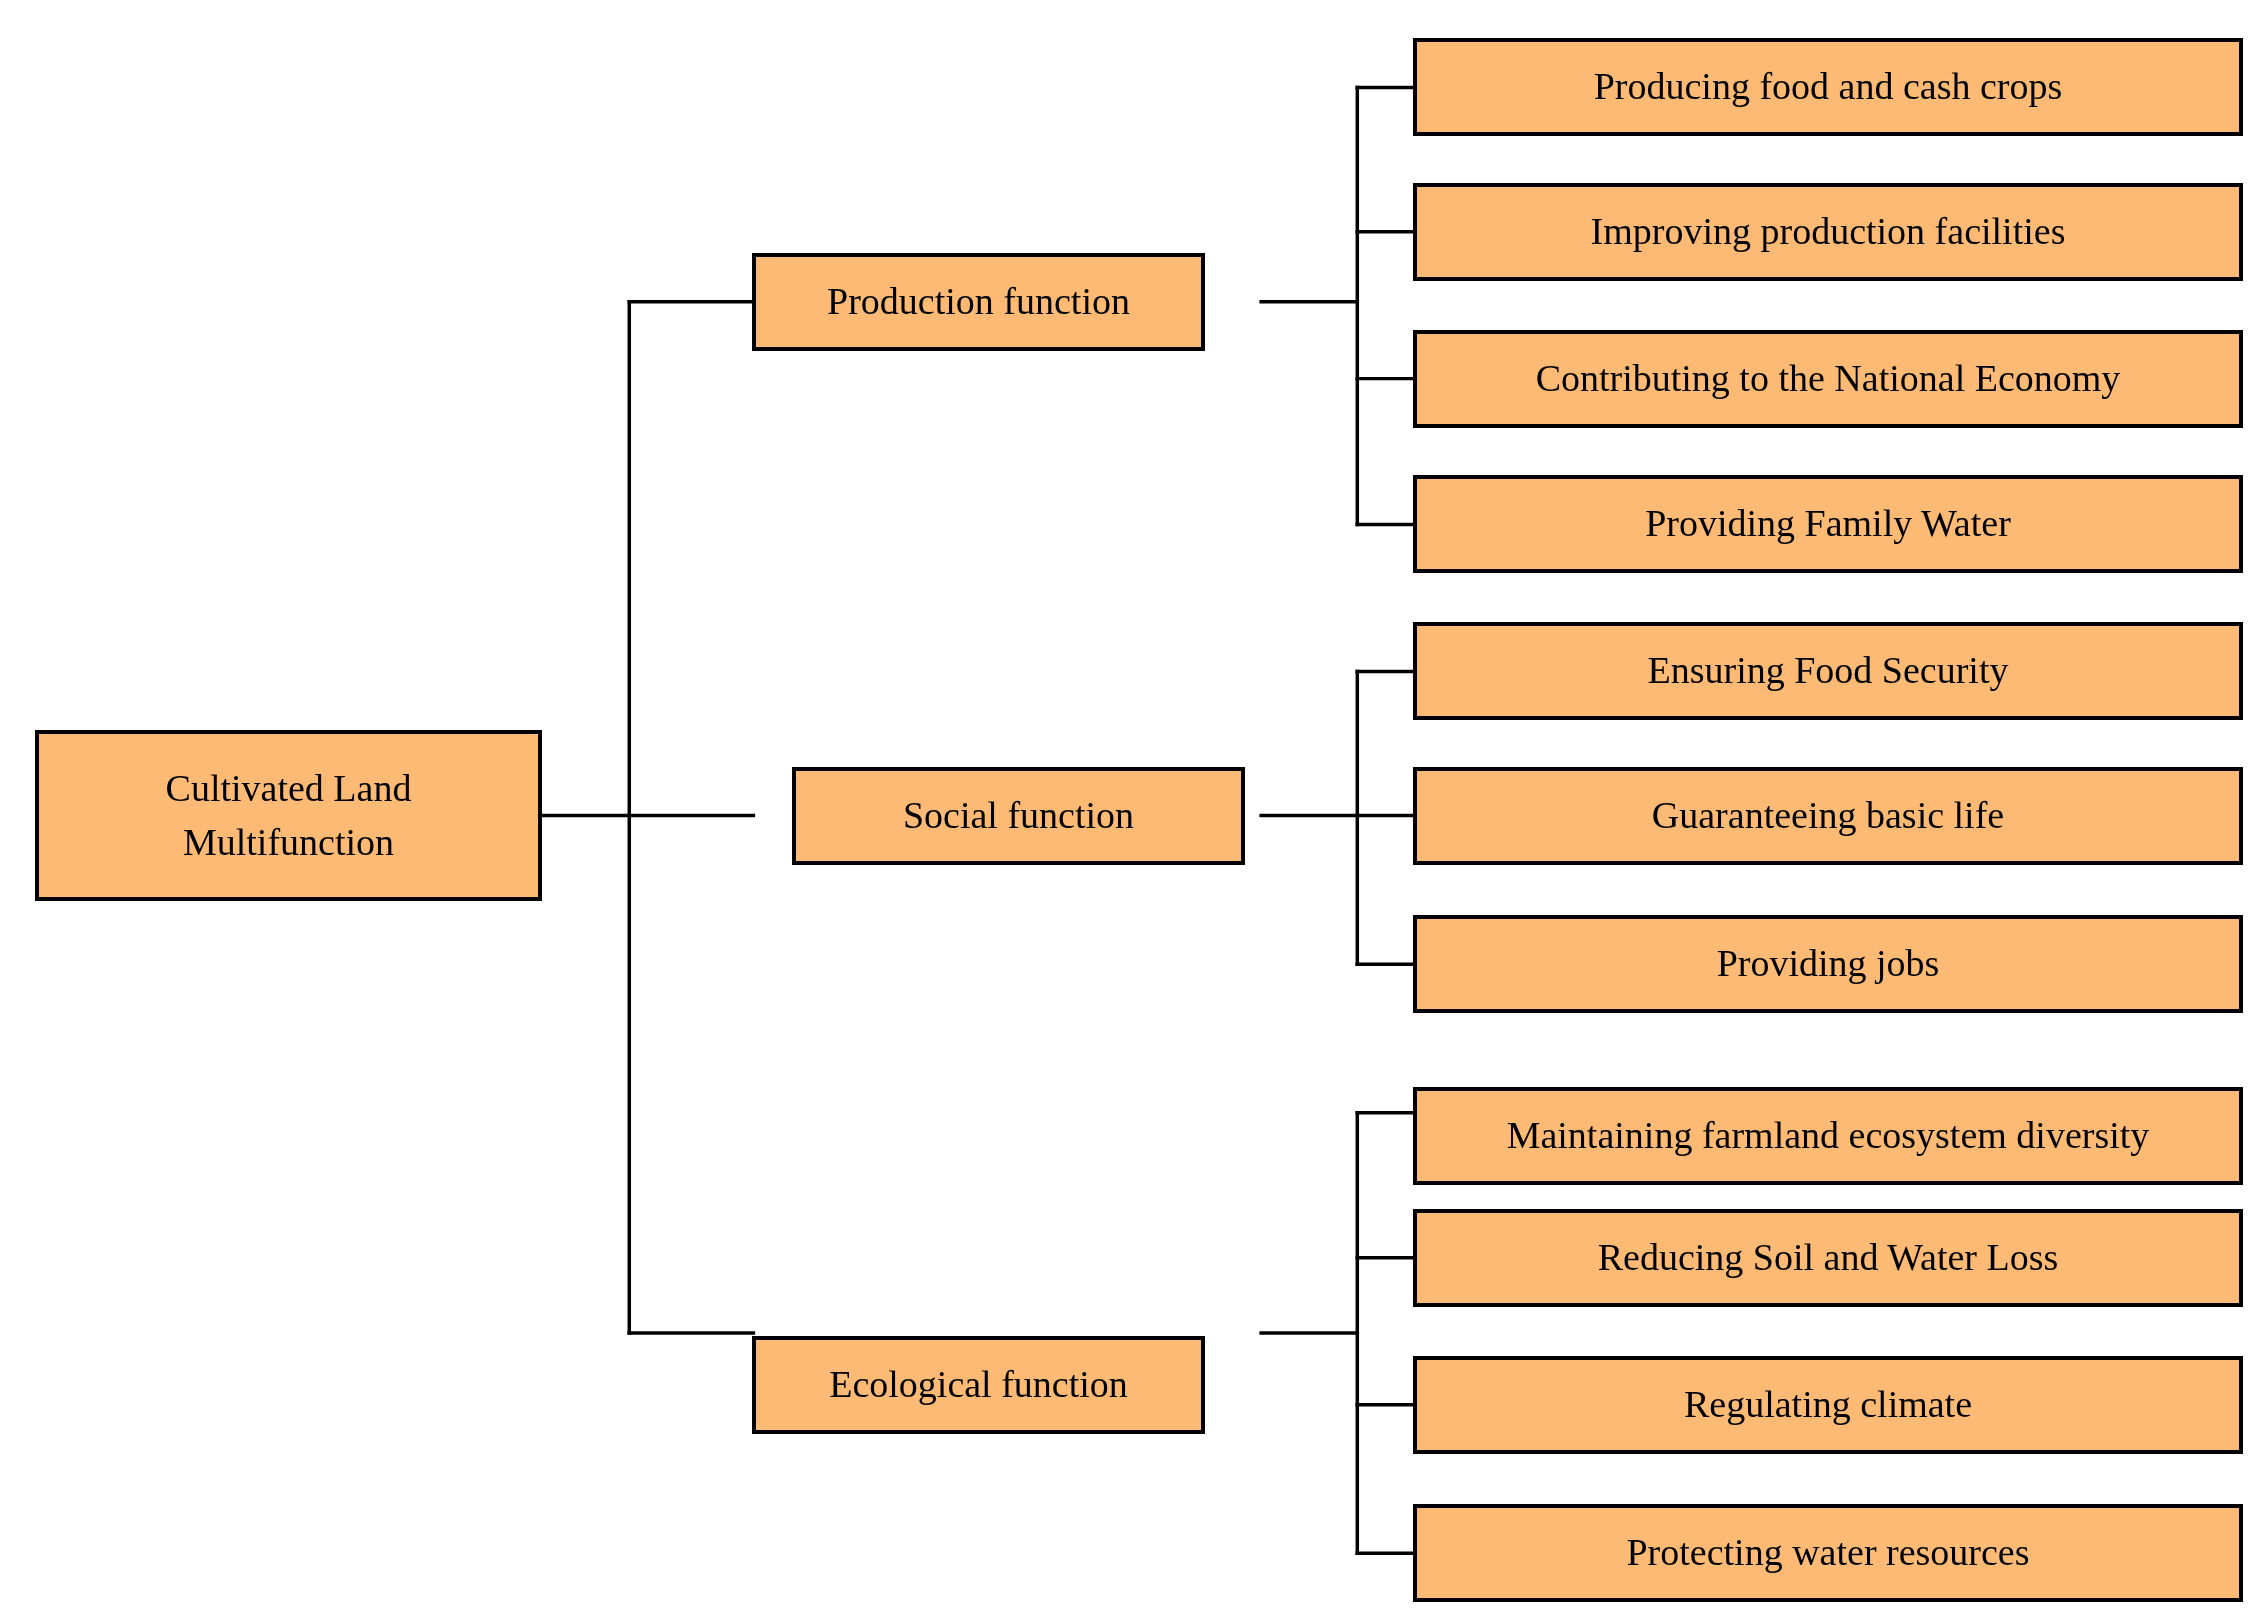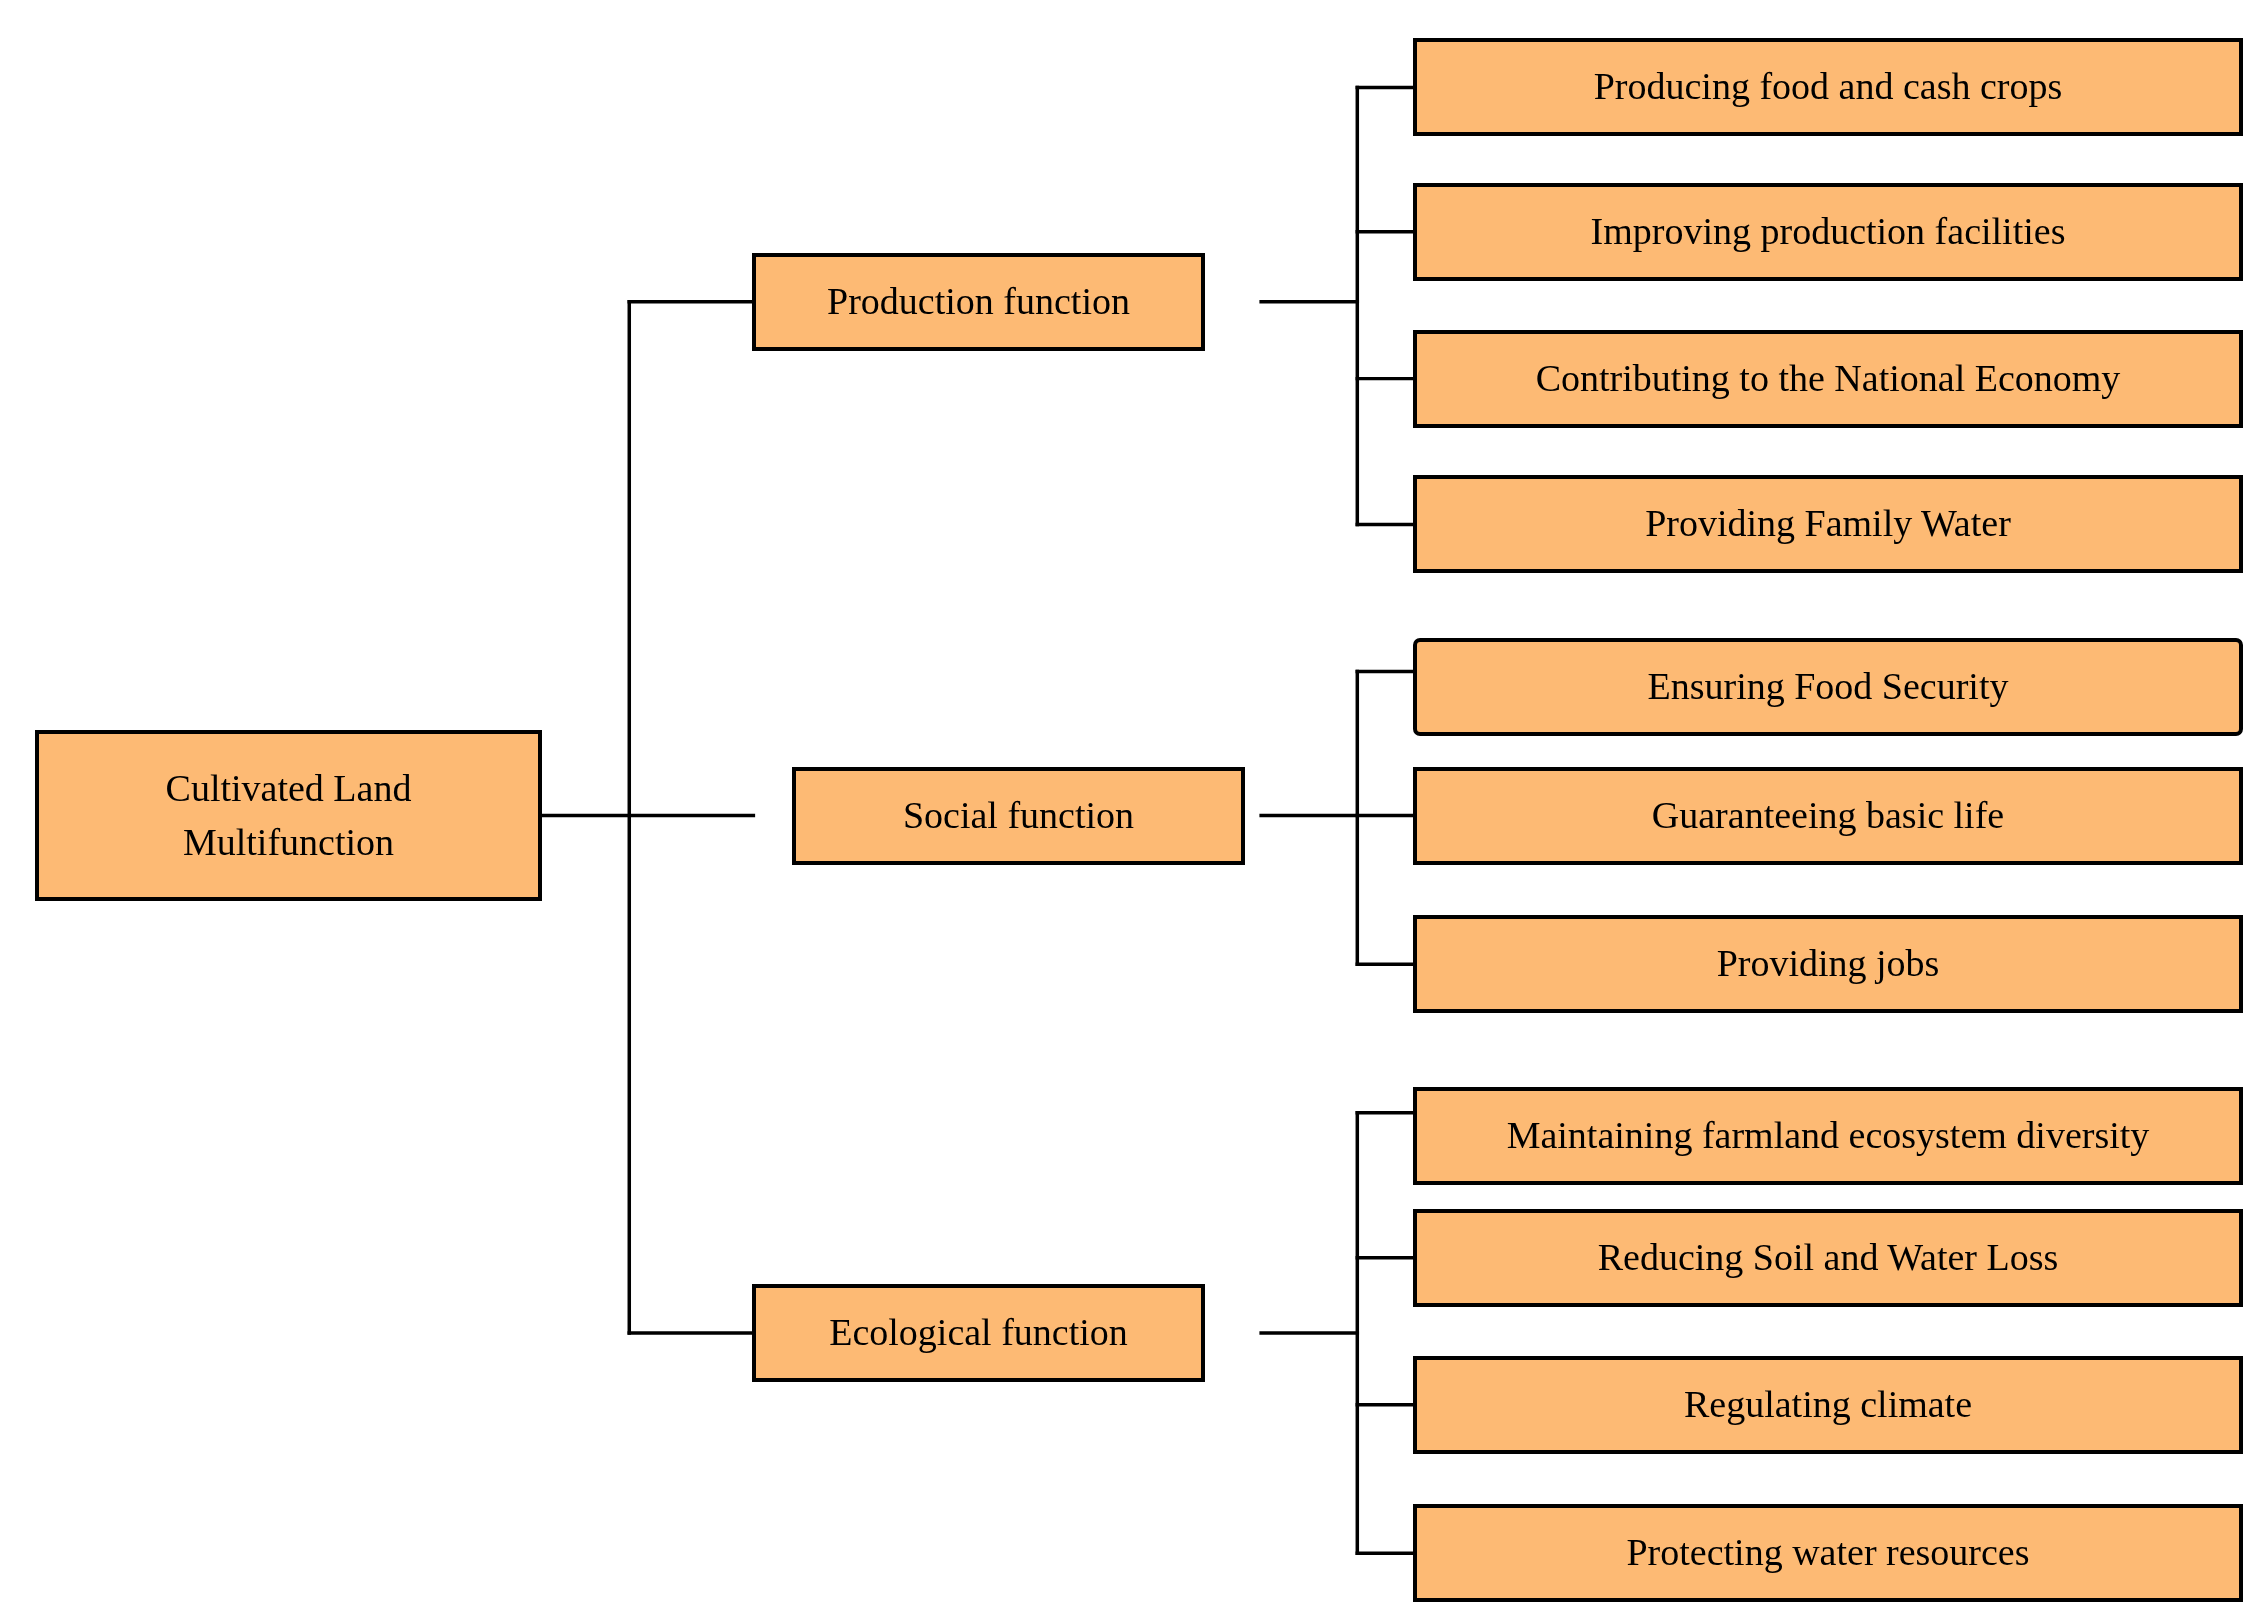--- a/index.html
+++ b/index.html
@@ -40,26 +40,26 @@
     white-space: pre-line;
   }
   .branch-node {
     left: 752px; width: 453px; height: 98px;
   }
   .leaf-node {
     left: 1413px; width: 830px; height: 98px;
   }
   #branch-production  { top: 253px; }
   #branch-social      { top: 767px; margin-left: 40px; }
-  #branch-ecological  { top: 1284px; }
+  #branch-ecological  { top: 1336px; }
   #leaf-p0 { top: 38px; }
   #leaf-p1 { top: 183px; }
   #leaf-p2 { top: 330px; }
   #leaf-p3 { top: 475px; }
-  #leaf-s0 { top: 638px; border-radius: 7px; }
+  #leaf-s0 { top: 622px; }
   #leaf-s1 { top: 767px; }
   #leaf-s2 { top: 915px; }
   #leaf-e0 { top: 1064px; margin-top: 23px; }
   #leaf-e1 { top: 1209px; }
   #leaf-e2 { top: 1356px; }
   #leaf-e3 { top: 1504px; }
 </style>
 </head>
 <body>
 

